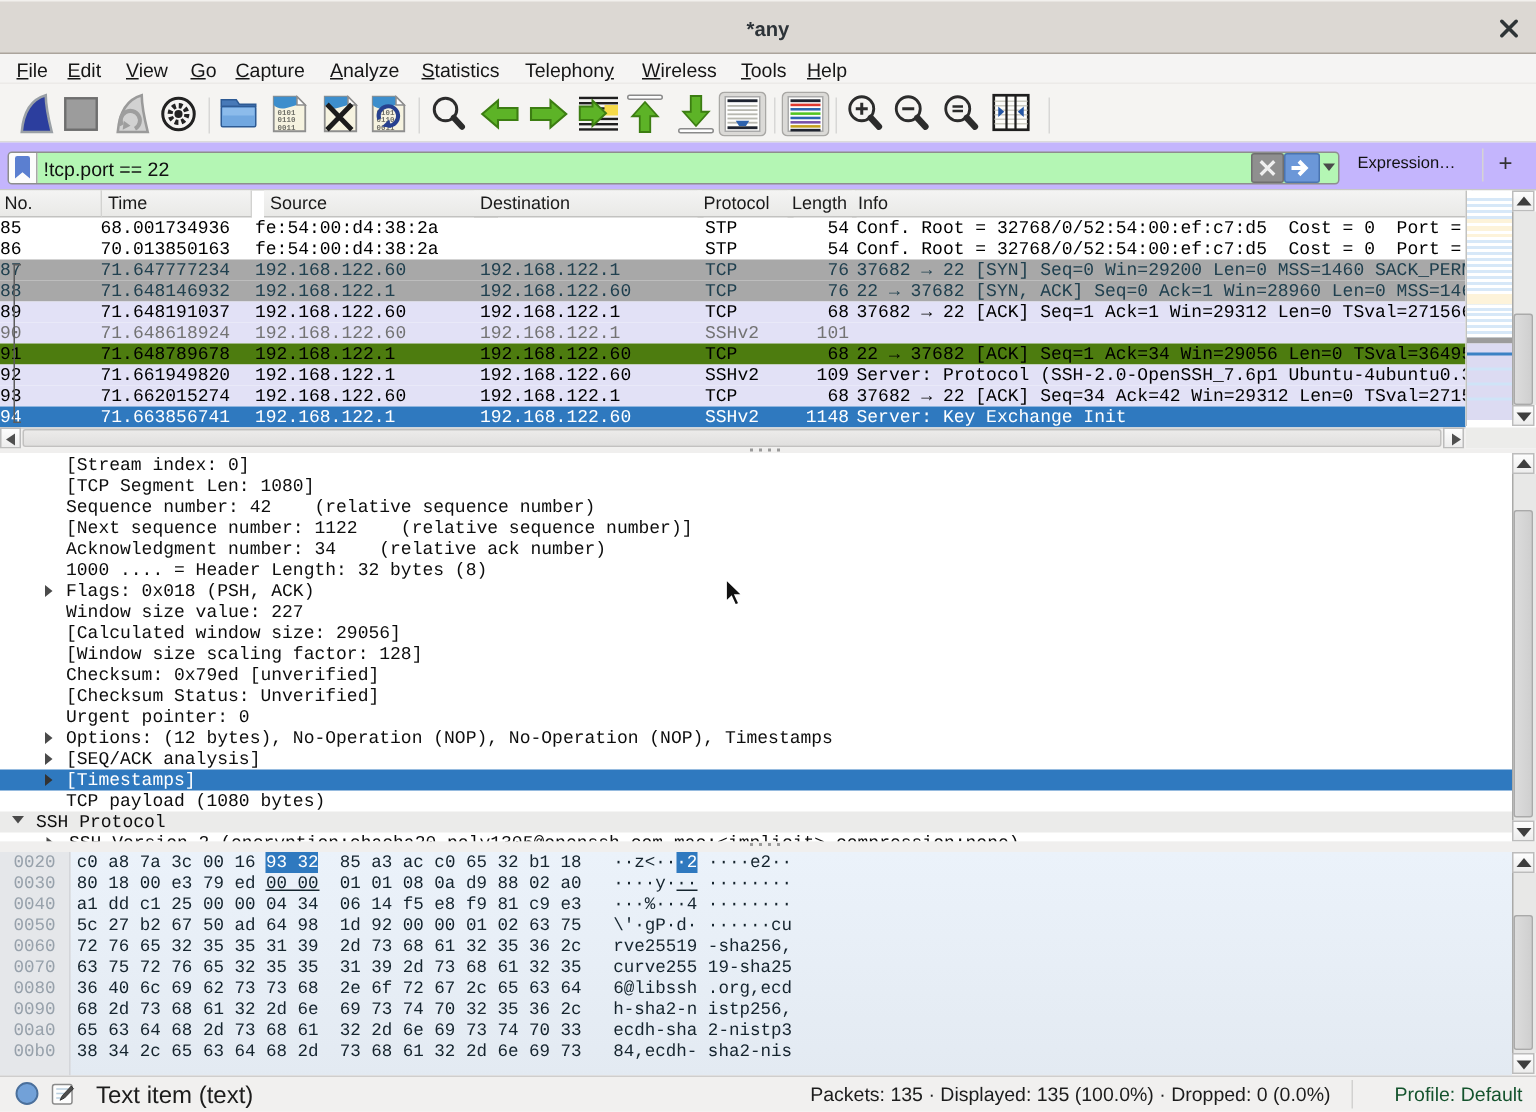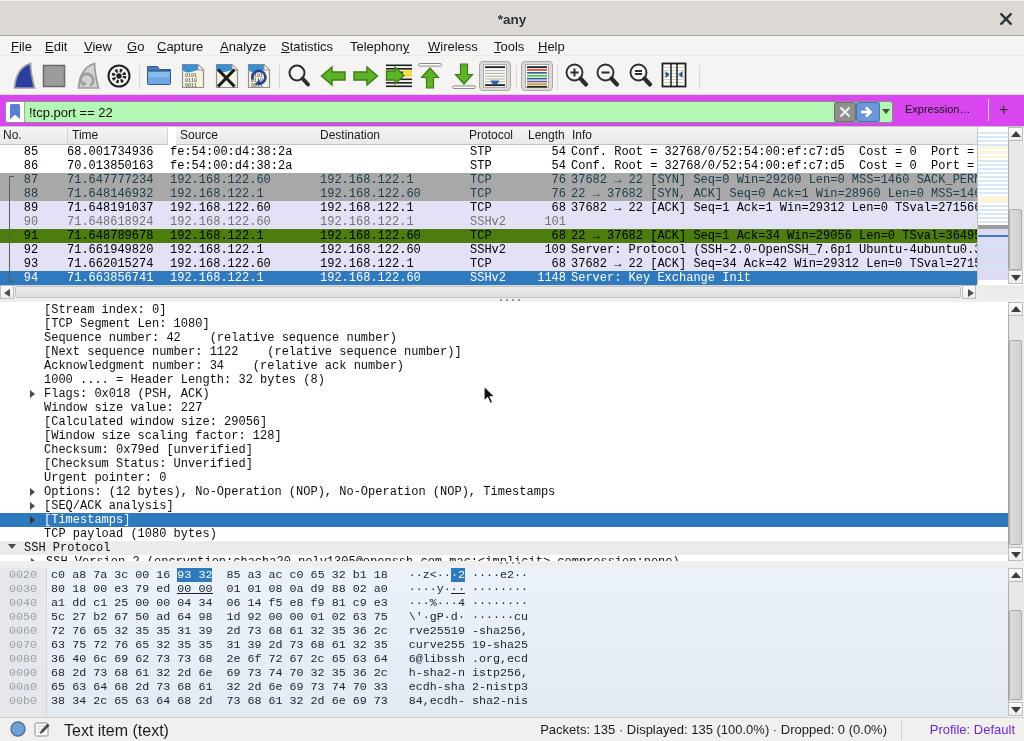--- a/index.html
+++ b/index.html
@@ -8,29 +8,29 @@
 #titlebar{left:0;top:0;width:1024px;height:35px;background:#dcd8d3;border-bottom:1px solid #aba49c;box-shadow:inset 0 1px 0 #f2f0ed}
 #title{left:0;top:12px;width:1024px;text-align:center;font-size:13.5px;font-weight:bold;color:#2d3338}
 
 #menubar{left:0;top:36px;width:1024px;height:19px;background:#f5f4f3;border-bottom:1px solid #eceae8;font-size:13px;color:#161616}
 .mi{position:absolute;top:3px}
 .mi u{text-decoration:underline}
 
 #toolbar{left:0;top:56px;width:1024px;height:38px;background:#f5f4f2;border-bottom:1px solid #dcdbda}
 .tsep{position:absolute;top:5px;width:1px;height:24px;background:#d8d7d6}
 
-#filterbar{left:0;top:95px;width:1024px;height:31px;background:#d946ef}
+#filterbar{left:0;top:95px;width:1024px;height:31px;background:#c4b5fd}
 #finput{position:absolute;left:5px;top:6px;width:886px;height:20px;border:1px solid #8e8e8e;border-radius:3px;background:#b4f6b4;overflow:hidden}
 #fbook{position:absolute;left:0;top:0;width:18px;height:20px;background:#fcfcfc;border-right:1px solid #a8a8a8}
 #ftext{position:absolute;left:23px;top:3px;font-size:13px;color:#111}
 .fbtn{position:absolute;top:1px;height:18px;border-radius:2px}
 
 .hcell{position:absolute;top:127px;height:17px;background:linear-gradient(#f4f4f3,#e9e9e7);border-right:1px solid #d2d2d0;border-bottom:1px solid #c2c2c0;font-size:12px;color:#1a1a1a;line-height:17px;overflow:hidden;white-space:nowrap}
 .prow{position:absolute;left:0;width:977px;height:14px;font-family:"Liberation Mono",monospace;font-size:12px;line-height:14px;white-space:pre;overflow:hidden}
-.cno{position:absolute;left:0;top:0;width:62px;text-align:center}
+.cno{position:absolute;left:0;top:0;width:62px;text-align:left}
 .ct{position:absolute;left:67px;top:0}
 .cs{position:absolute;left:170px;top:0}
 .cd{position:absolute;left:320px;top:0}
 .cp{position:absolute;left:470px;top:0}
 .cl{position:absolute;left:500px;top:0;width:66px;text-align:right}
 .ci{position:absolute;left:571px;top:0}
 
 .drow{position:absolute;left:0;width:1008px;height:14px;font-family:"Liberation Mono",monospace;font-size:12px;line-height:14px;white-space:pre;overflow:hidden;color:#0d0d0d}
 .tri{position:absolute;width:0;height:0;border-left:5px solid #4a4a4a;border-top:4px solid transparent;border-bottom:4px solid transparent}
 .trid{position:absolute;width:0;height:0;border-top:5px solid #4a4a4a;border-left:4px solid transparent;border-right:4px solid transparent}
@@ -360,18 +360,18 @@
       <circle cx="8" cy="8" r="7" fill="#72a1d8" stroke="#4a6f9b" stroke-width="1.3"></circle>
     </svg>
 <svg class="abs" style="left:34px;top:721px" width="16" height="16">
       <rect x="1" y="2" width="13" height="13" rx="1.5" fill="#fdfdfd" stroke="#8a8a8a"></rect>
       <path d="M3.5 5 h8 M3.5 8 h8 M3.5 11 h5" stroke="#b9cede" stroke-width="1"></path>
       <path d="M13.5 3 L7.5 9.5 l-1.5 3 l3-1.5 L15 4.8 z" fill="#4d4d4d" stroke="#2c2c2c" stroke-width="0.6"></path>
     </svg>
 <div class="abs" style="left:64px;top:722px;font-size:16px;color:#1c1c1c">Text item (text)</div>
 <div class="abs" style="right:137px;top:722px;font-size:13px;color:#1c1c1c">Packets: 135 · Displayed: 135 (100.0%) · Dropped: 0 (0.0%)</div>
 <div class="abs" style="left:901px;top:720px;width:1px;height:19px;background:#d2d1d0"></div>
-<div class="abs" style="right:9px;top:722px;font-size:13px;color:#6d28d9">Profile: Default</div>
+<div class="abs" style="right:9px;top:722px;font-size:13px;color:#14532d">Profile: Default</div>
 </div>
 
 <svg class="abs" style="left:483px;top:385px" width="14" height="21" viewBox="0 0 14 21">
 <path d="M1 1 L1 16.2 L4.6 12.8 L7.2 18.6 L9.8 17.4 L7.2 11.8 L12 11.8 Z" fill="#111" stroke="#fff" stroke-width="1.2"></path>
 </svg>
 
 </body></html>

